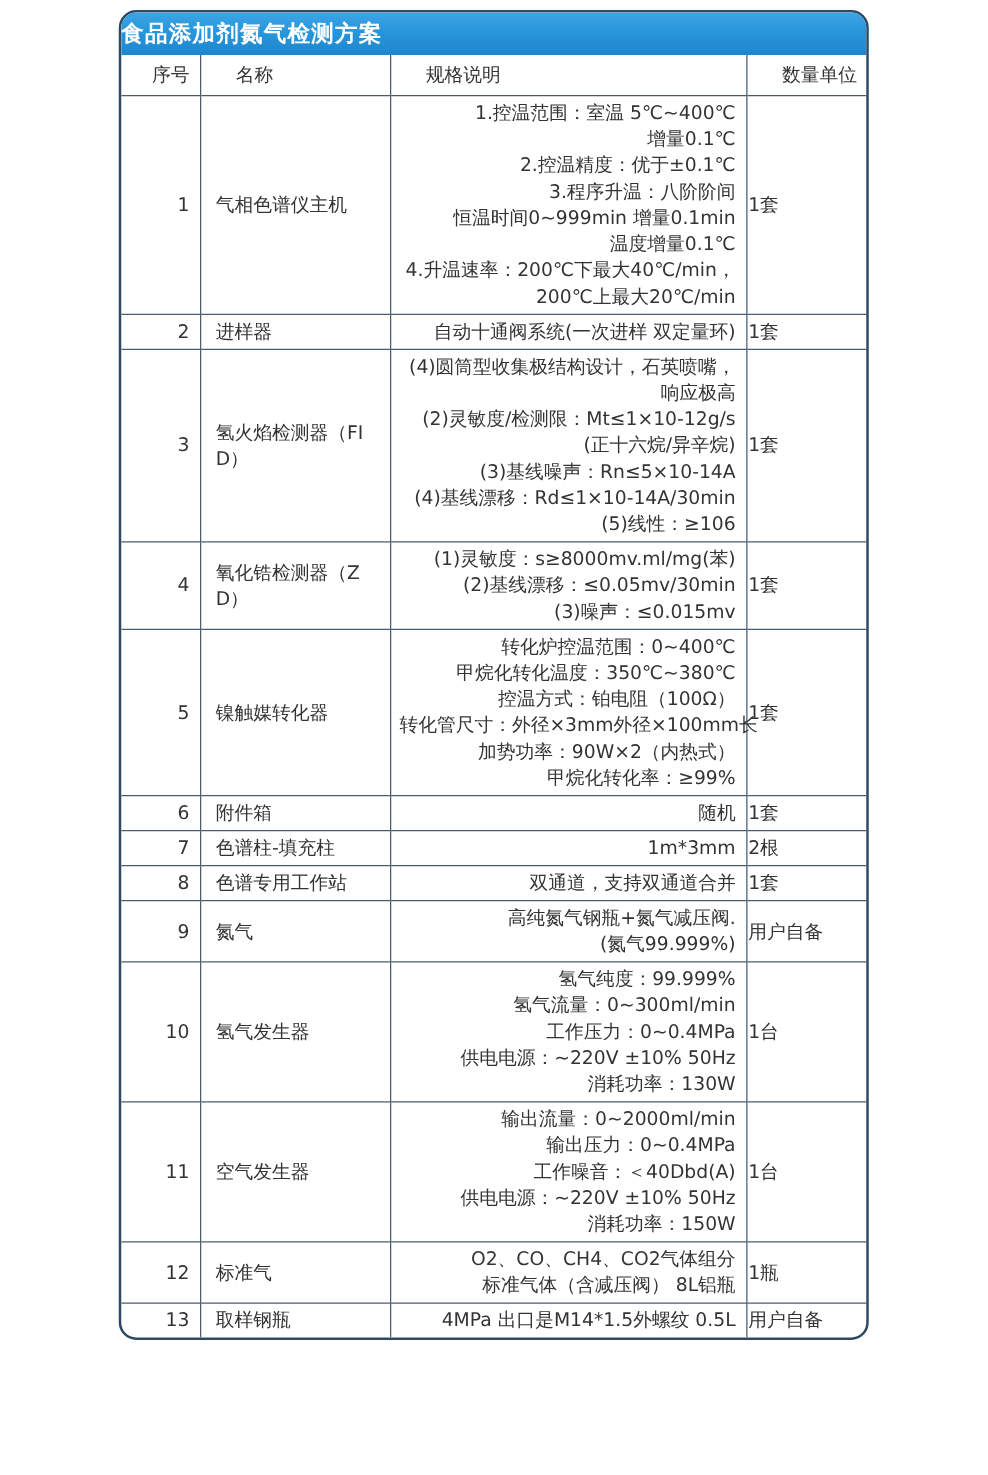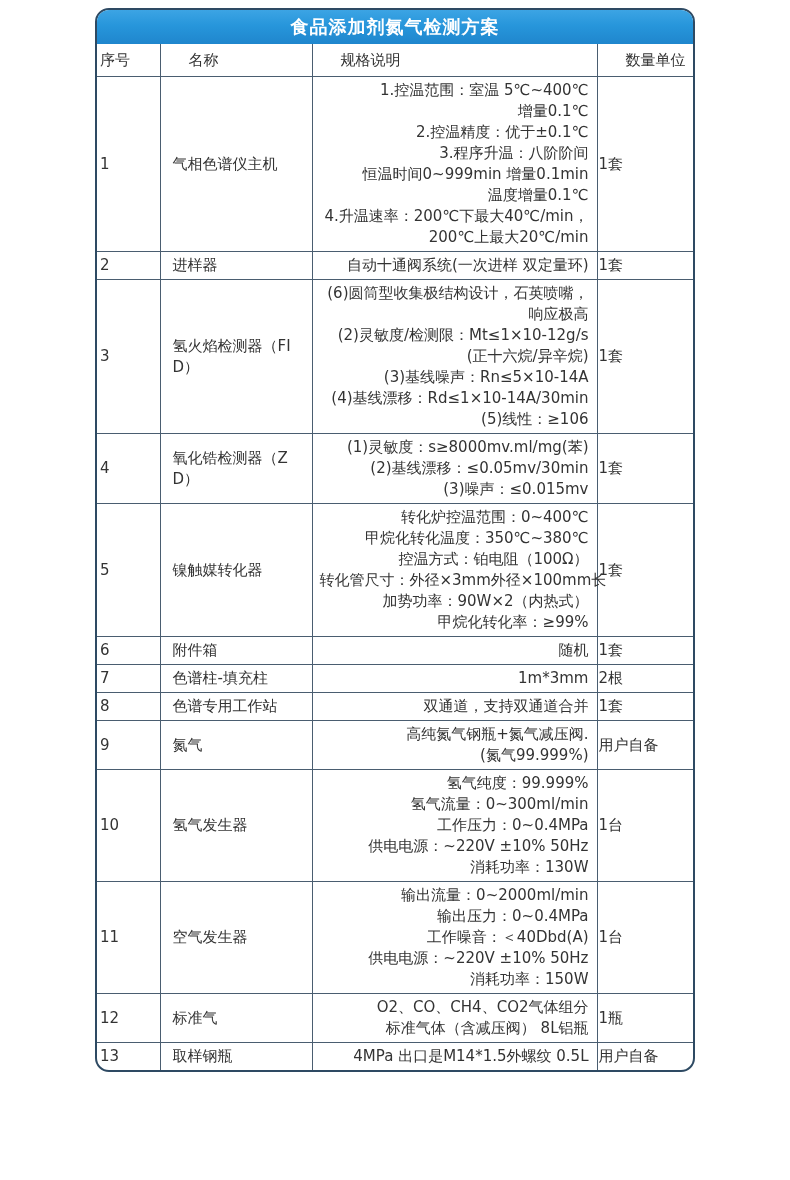--- a/index.html
+++ b/index.html
@@ -18,21 +18,20 @@
     border-radius: 14px;
     overflow: hidden;
     background: #ffffff;
     box-sizing: border-box;
   }
   .titlebar {
     background: linear-gradient(180deg, #3ca4e4 0%, #2796db 45%, #1f86cd 100%);
     height: 34px;
     display: flex;
     align-items: center;
-    justify-content: center;
   }
   .titlebar .title {
     color: #ffffff;
     font-size: 18px;
     font-weight: bold;
     letter-spacing: 1px;
   }
   table.spec-table {
     width: 100%;
     border-collapse: collapse;
@@ -57,21 +56,21 @@
   col.c2 { width: 152px; }
   col.c3 { width: 285px; }
   col.c4 { width: 100px; }
 
   .spec-table th {
     font-weight: normal;
     text-align: left;
     height: 26px;
     padding-left: 28px;
   }
-  .spec-table th.center, .spec-table td.c-no { text-align: left; padding-left: 3px; }
+  .spec-table th.center, .spec-table td.c-no { text-align: right; padding-left: 3px; }
   .spec-table td.c-name { padding-left: 12px; }
   .spec-table td.c-spec { padding-left: 7px; }
   .spec-table td.c-qty { padding-left: 1px; }
   .spec-table td { height: 21px; }
   .c-spec div { white-space: nowrap; overflow: visible; text-align: right; }
 </style>
 </head>
 <body>
 
 <div class="panel">
@@ -114,21 +113,21 @@
           <td class="c-name">进样器</td>
           <td class="c-spec">
             <div>自动十通阀系统(一次进样 双定量环)</div>
           </td>
           <td class="c-qty">1套</td>
         </tr>
         <tr>
           <td class="c-no">3</td>
           <td class="c-name">氢火焰检测器（FID）</td>
           <td class="c-spec">
-            <div>(6)圆筒型收集极结构设计，石英喷嘴，</div>
+            <div>(4)圆筒型收集极结构设计，石英喷嘴，</div>
             <div>响应极高</div>
             <div>(2)灵敏度/检测限：Mt≤1×10-12g/s</div>
             <div>(正十六烷/异辛烷)</div>
             <div>(3)基线噪声：Rn≤5×10-14A</div>
             <div>(4)基线漂移：Rd≤1×10-14A/30min</div>
             <div>(5)线性：≥106</div>
           </td>
           <td class="c-qty">1套</td>
         </tr>
         <tr>

